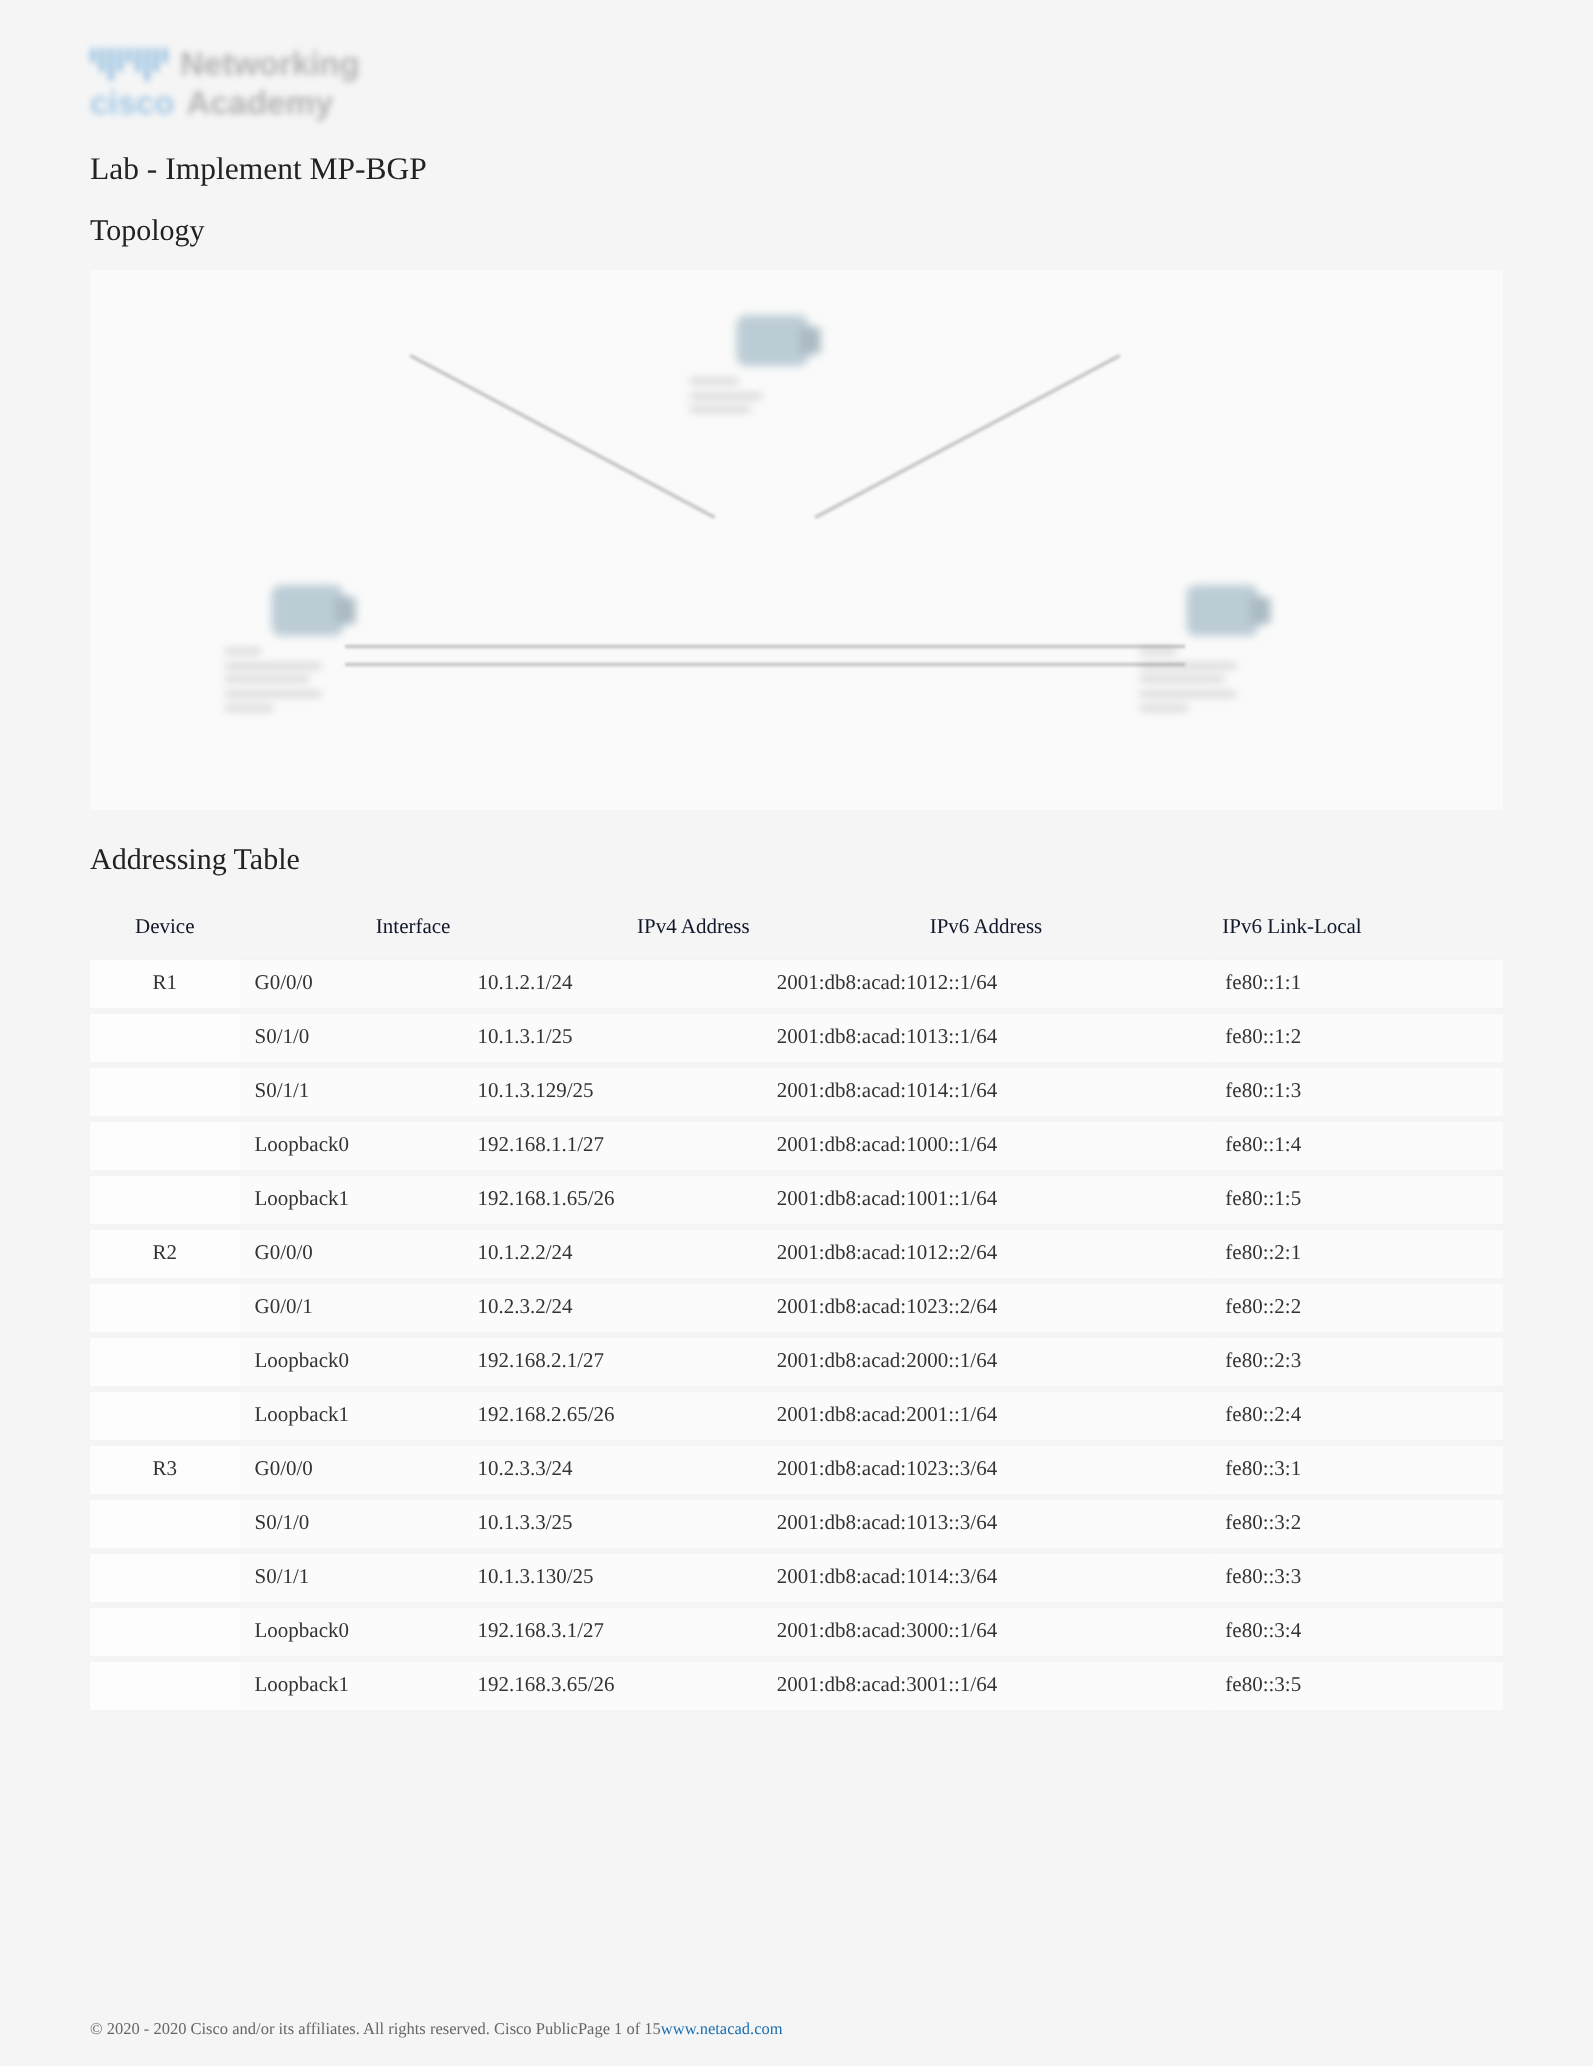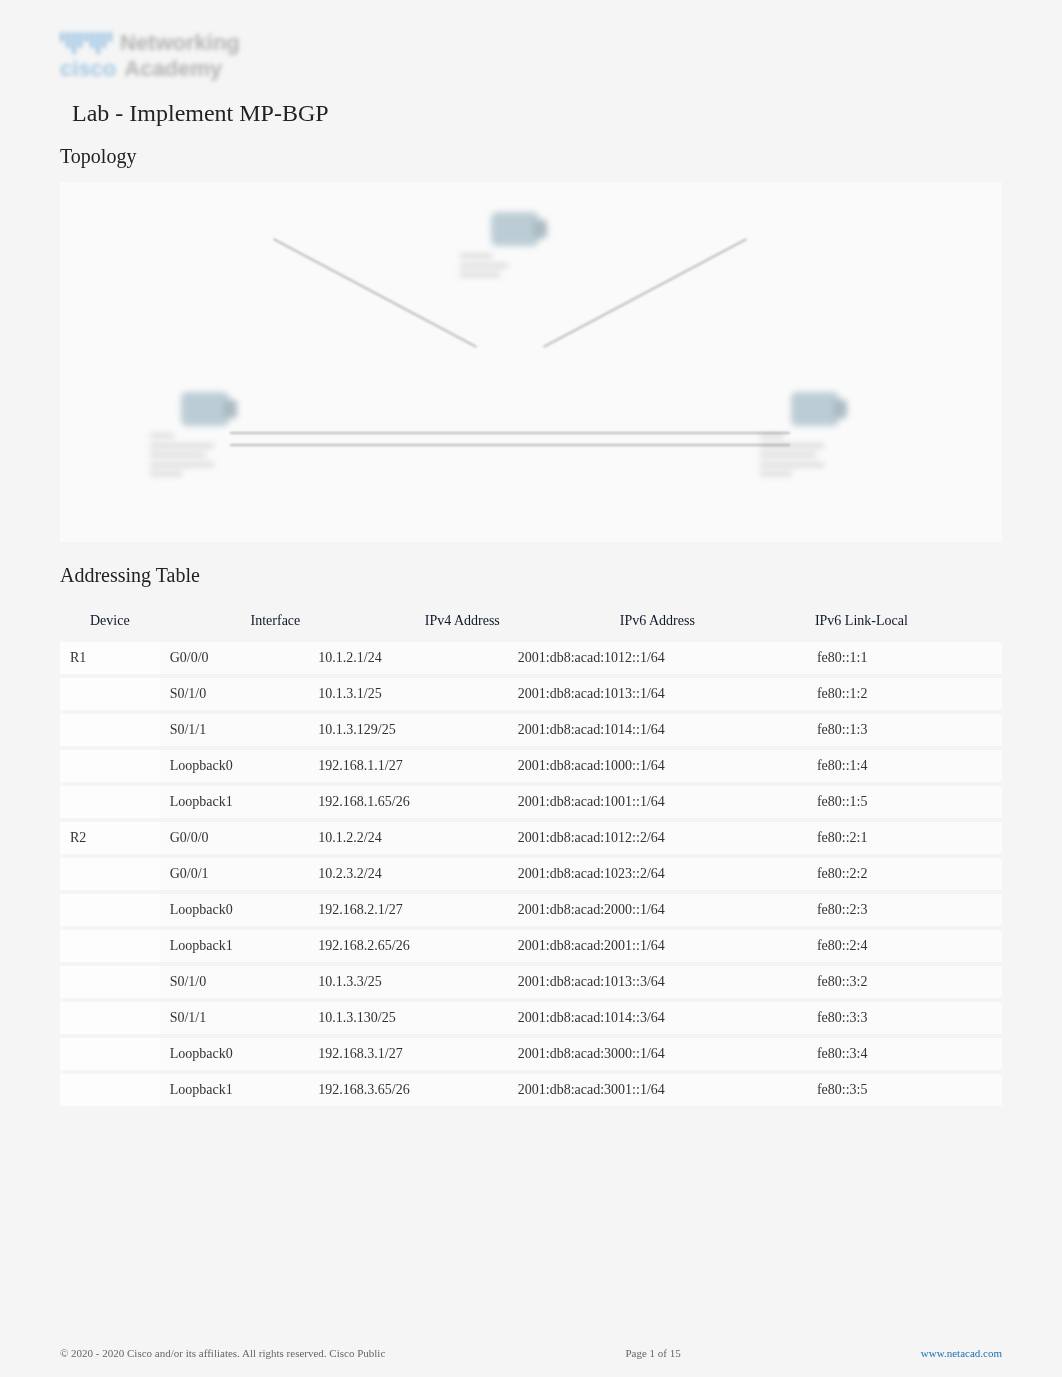--- a/index.html
+++ b/index.html
@@ -22,23 +22,23 @@
   .logo-bars { display: flex; gap: 2px; }
   .logo-bars span {
     display: inline-block;
     width: 4px;
     background: #6aa8d8;
     border-radius: 1px;
   }
   .logo-text1 { color: #6aa8d8; font-weight: bold; font-size: 22px; font-family: Arial, sans-serif; }
   .logo-text2 { color: #888; font-weight: bold; font-size: 22px; font-family: Arial, sans-serif; }
   h1.lab-title {
-    font-size: 24px;
+    font-size: 21px;
     font-weight: normal;
-    margin: 10px 0 18px 12px;
+    margin: 10px 0 18px 0;
     color: #222;
   }
   h2.section {
     font-size: 20px;
     font-weight: normal;
     margin: 8px 0 14px 0;
     color: #222;
   }
   .topology-img {
     width: 100%;
@@ -98,30 +98,31 @@
     padding: 8px 10px;
     background: #fbfbfb;
     vertical-align: top;
   }
   .addr-table tbody tr td {
     border-top: 1px solid rgba(0,0,0,0.03);
     border-bottom: 1px solid rgba(0,0,0,0.03);
   }
   .addr-table td.device-cell {
     background: #fdfdfd;
+    text-align: center;
   }
   .footer {
     position: absolute;
     bottom: 18px;
     left: 60px;
     right: 60px;
     font-size: 11px;
     color: #666;
     display: flex;
-    justify-content: space-between;
+    justify-content: flex-start;
   }
   .footer a { color: #1a6fb3; text-decoration: none; }
 </style>
 </head>
 <body>
 
 <div class="logo">
   <div class="logo-row">
     <div class="logo-bars">
       <span style="height:10px"></span>
@@ -237,20 +238,27 @@
         <td>fe80::2:3</td>
       </tr>
       <tr>
         <td class="device-cell"></td>
         <td>Loopback1</td>
         <td>192.168.2.65/26</td>
         <td>2001:db8:acad:2001::1/64</td>
         <td>fe80::2:4</td>
       </tr>
       <tr>
+        <td class="device-cell">R3</td>
+        <td>G0/0/0</td>
+        <td>10.2.3.3/24</td>
+        <td>2001:db8:acad:1023::3/64</td>
+        <td>fe80::3:1</td>
+      </tr>
+      <tr>
         <td class="device-cell"></td>
         <td>S0/1/0</td>
         <td>10.1.3.3/25</td>
         <td>2001:db8:acad:1013::3/64</td>
         <td>fe80::3:2</td>
       </tr>
       <tr>
         <td class="device-cell"></td>
         <td>S0/1/1</td>
         <td>10.1.3.130/25</td>

